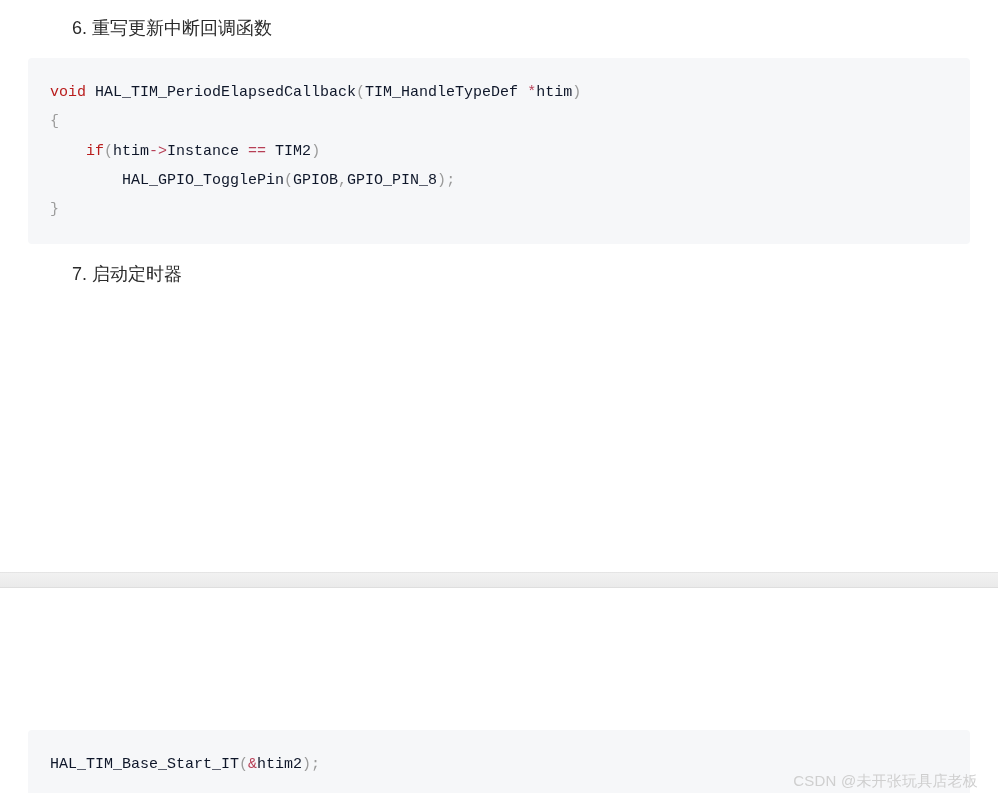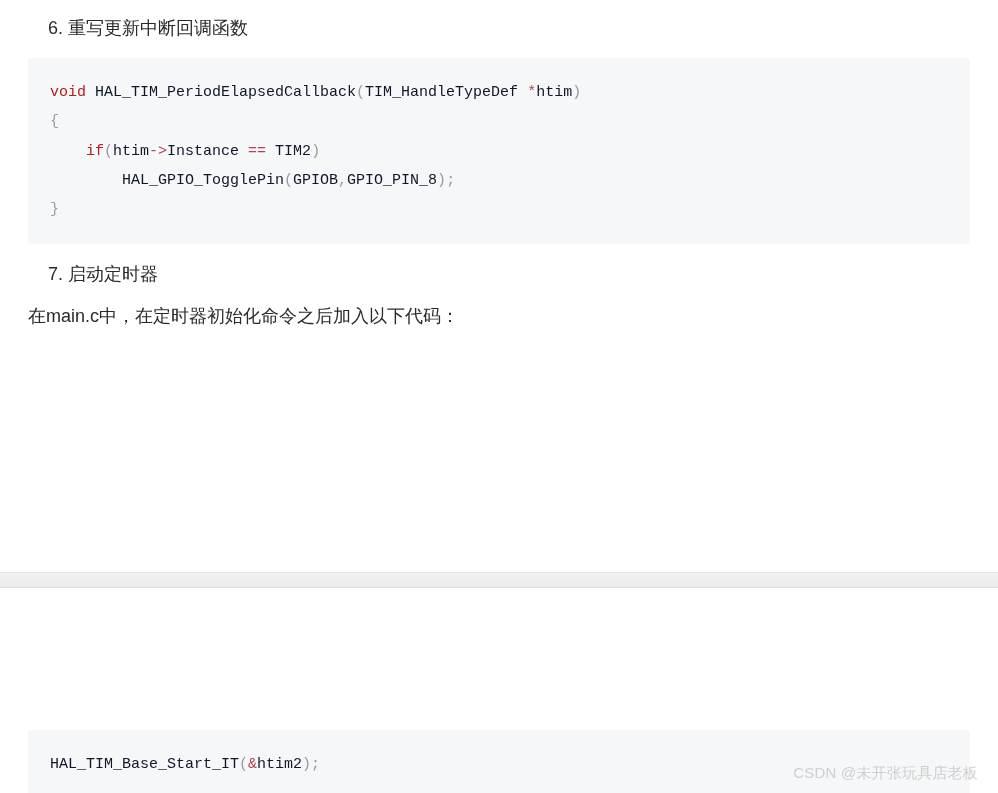--- a/index.html
+++ b/index.html
@@ -15,21 +15,21 @@
     height: 793px;
     position: relative;
     background: #ffffff;
   }
   .content {
     padding: 0 28px;
   }
   .list-item-heading {
     font-size: 18px;
     color: #2a2a2a;
-    margin: 16px 0 18px 20px;
+    margin: 16px 0 18px 44px;
     font-weight: 400;
   }
   .code-block {
     background: #f6f7f9;
     border-radius: 4px;
     padding: 20px 22px;
     margin: 14px 0 18px 0;
     font-family: "SFMono-Regular", Consolas, "Liberation Mono", Menlo, monospace;
     font-size: 15px;
     line-height: 1.95;
@@ -57,21 +57,21 @@
   }
   .lower {
     position: absolute;
     left: 0; right: 0;
     top: 700px;
     padding: 0 28px;
   }
   .watermark {
     position: absolute;
     right: 20px;
-    bottom: 26px;
+    bottom: 18px;
     font-size: 15px;
     color: #cfcfcf;
     letter-spacing: 0.2px;
   }
 </style>
 </head>
 <body>
 
 <div class="page">
 
@@ -80,21 +80,20 @@
     <div class="list-item-heading">6. 重写更新中断回调函数</div>
 
     <div class="code-block"><span class="tok-kw">void</span> <span class="tok-fn">HAL_TIM_PeriodElapsedCallback</span><span class="tok-punc">(</span><span class="tok-id">TIM_HandleTypeDef</span><span> </span><span class="tok-op">*</span><span class="tok-id">htim</span><span class="tok-punc">)</span>
 <span class="tok-punc">{</span>
     <span class="tok-kw">if</span><span class="tok-punc">(</span><span class="tok-id">htim</span><span class="tok-op">-&gt;</span><span class="tok-id">Instance</span><span class="tok-op"> == </span><span class="tok-id">TIM2</span><span class="tok-punc">)</span>
         <span class="tok-fn">HAL_GPIO_TogglePin</span><span class="tok-punc">(</span><span class="tok-id">GPIOB</span><span class="tok-punc">,</span><span class="tok-id">GPIO_PIN_8</span><span class="tok-punc">)</span><span class="tok-punc">;</span>
 <span class="tok-punc">}</span></div>
 
     <div class="list-item-heading">7. 启动定时器</div>
 
-    <div class="para">在main.c中，在定时器初始化命令之后加入以下代码：</div>
 
   </div>
 
   <div class="divider"></div>
 
   <div class="lower">
     <div class="code-block"><span class="tok-fn">HAL_TIM_Base_Start_IT</span><span class="tok-punc">(</span><span class="tok-op">&amp;</span><span class="tok-id">htim2</span><span class="tok-punc">)</span><span class="tok-punc">;</span></div>
   </div>
 
   <div class="watermark">CSDN @未开张玩具店老板</div>

